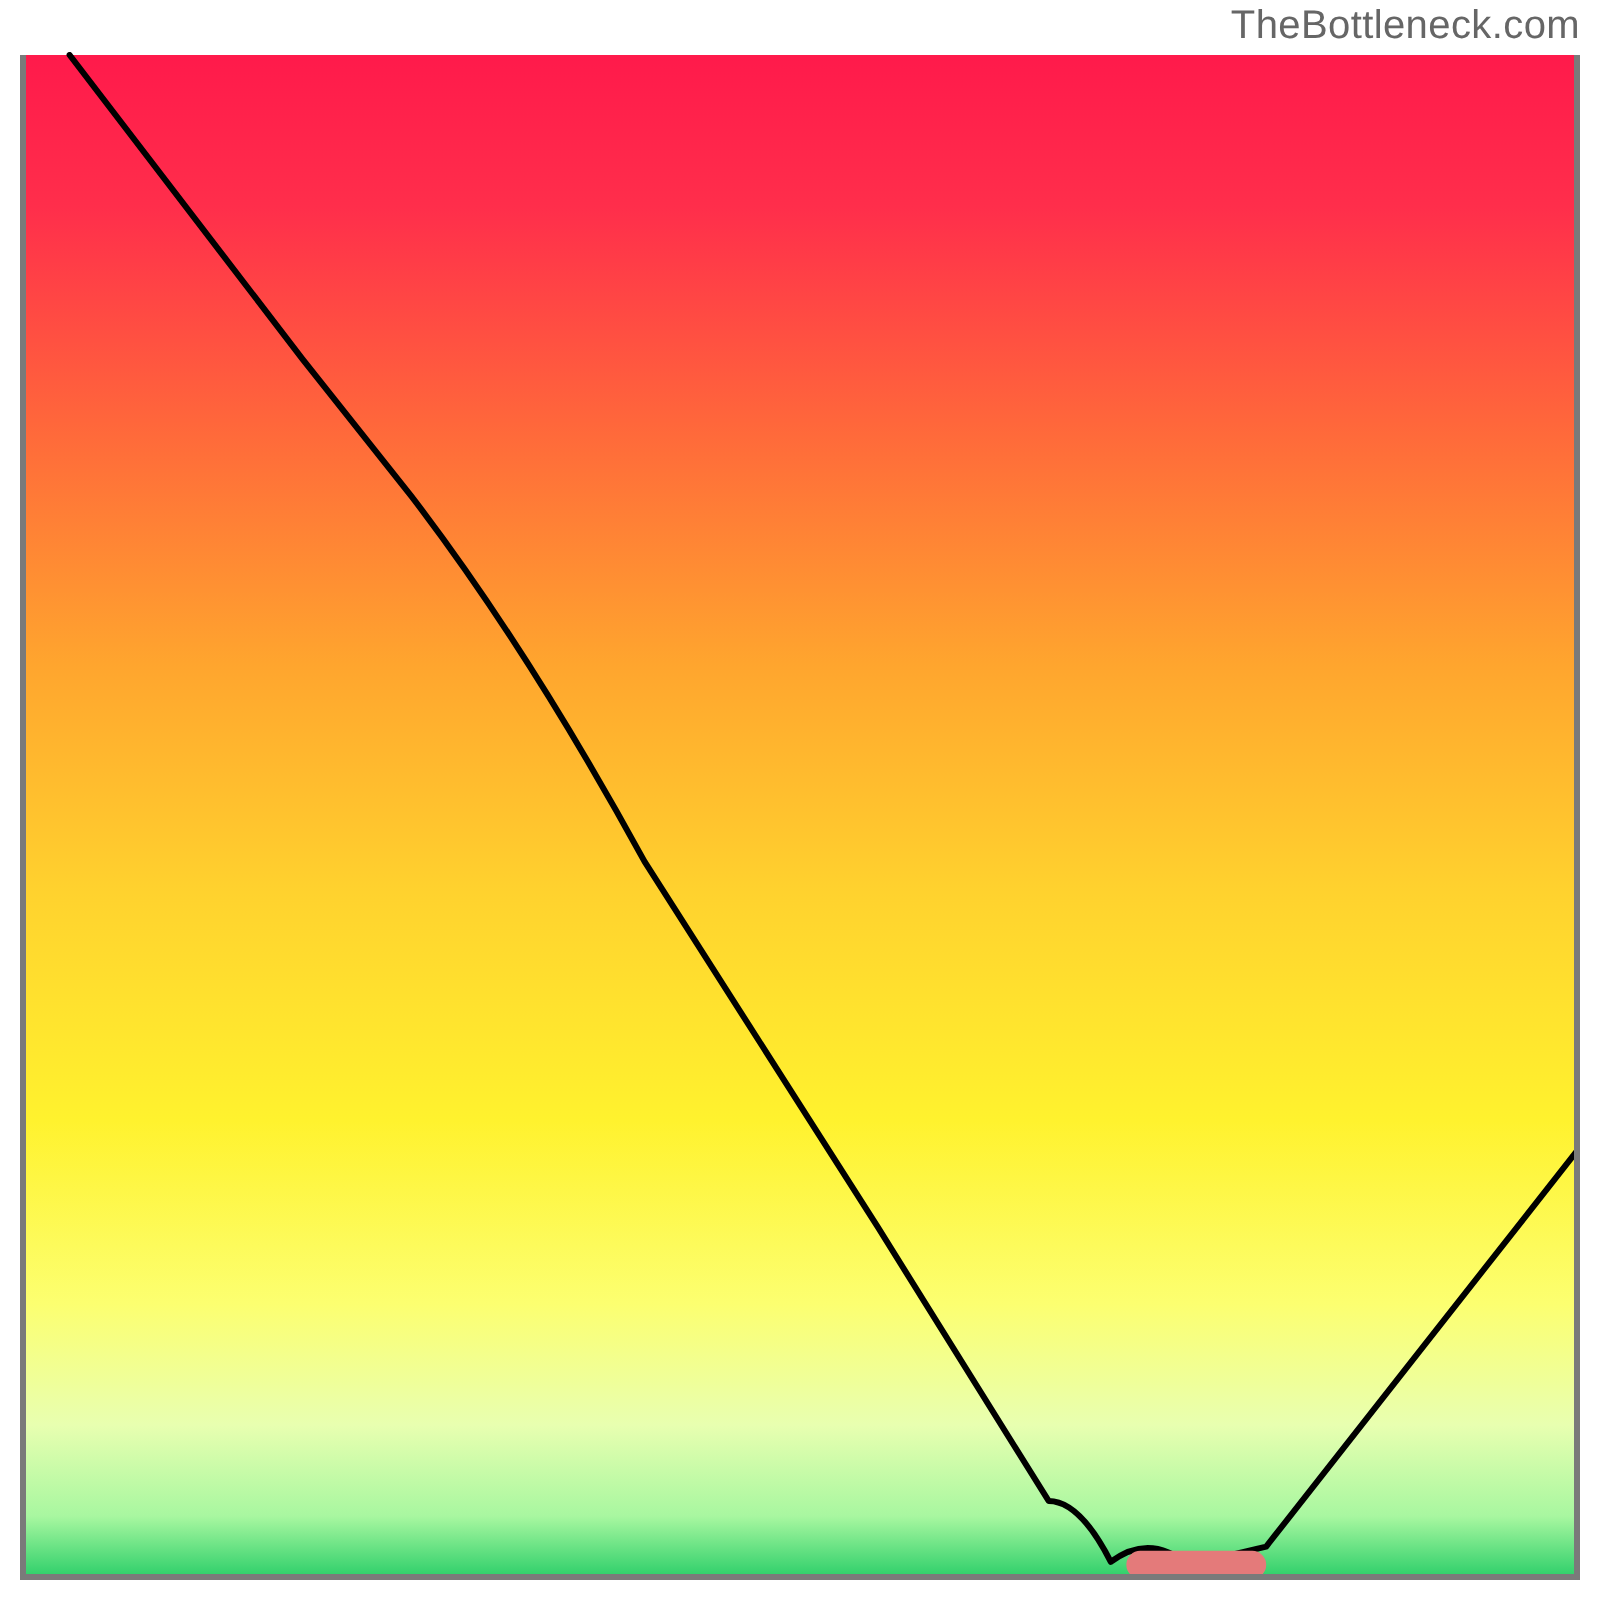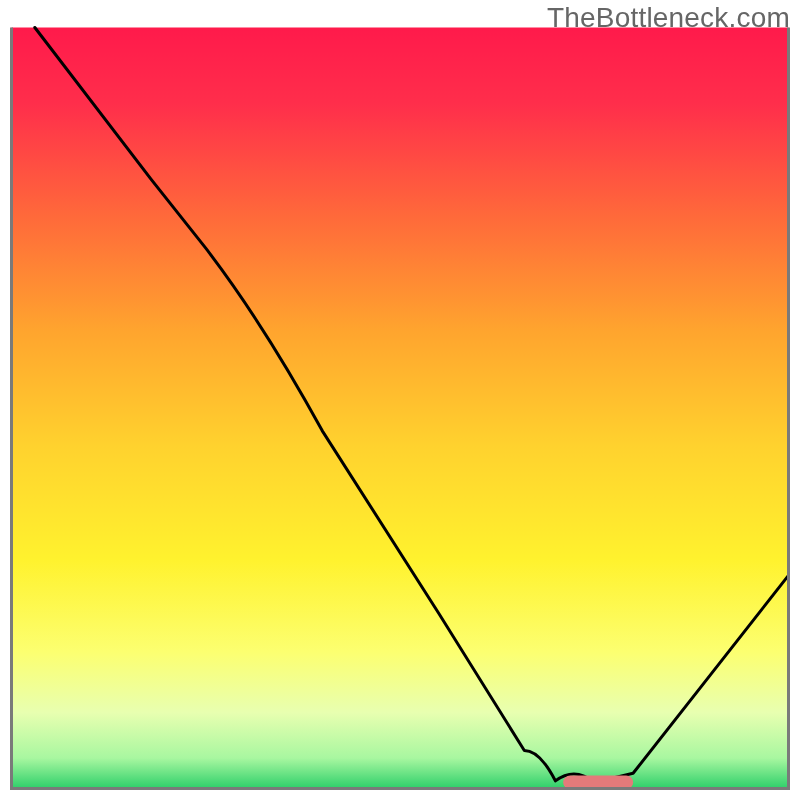--- a/index.html
+++ b/index.html
@@ -8,21 +8,21 @@
     width: 800px;
     height: 800px;
     background: #ffffff;
     overflow: hidden;
     font-family: Arial, Helvetica, sans-serif;
   }
   .watermark {
     position: absolute;
     top: 2px;
     right: 10px;
-    font-size: 28px;
+    font-size: 20px;
     color: #666666;
     font-weight: 500;
     letter-spacing: 0.2px;
     text-align: center;
   }
   .chart-wrap {
     position: absolute;
     left: 10px;
     top: 26px;
     width: 780px;

